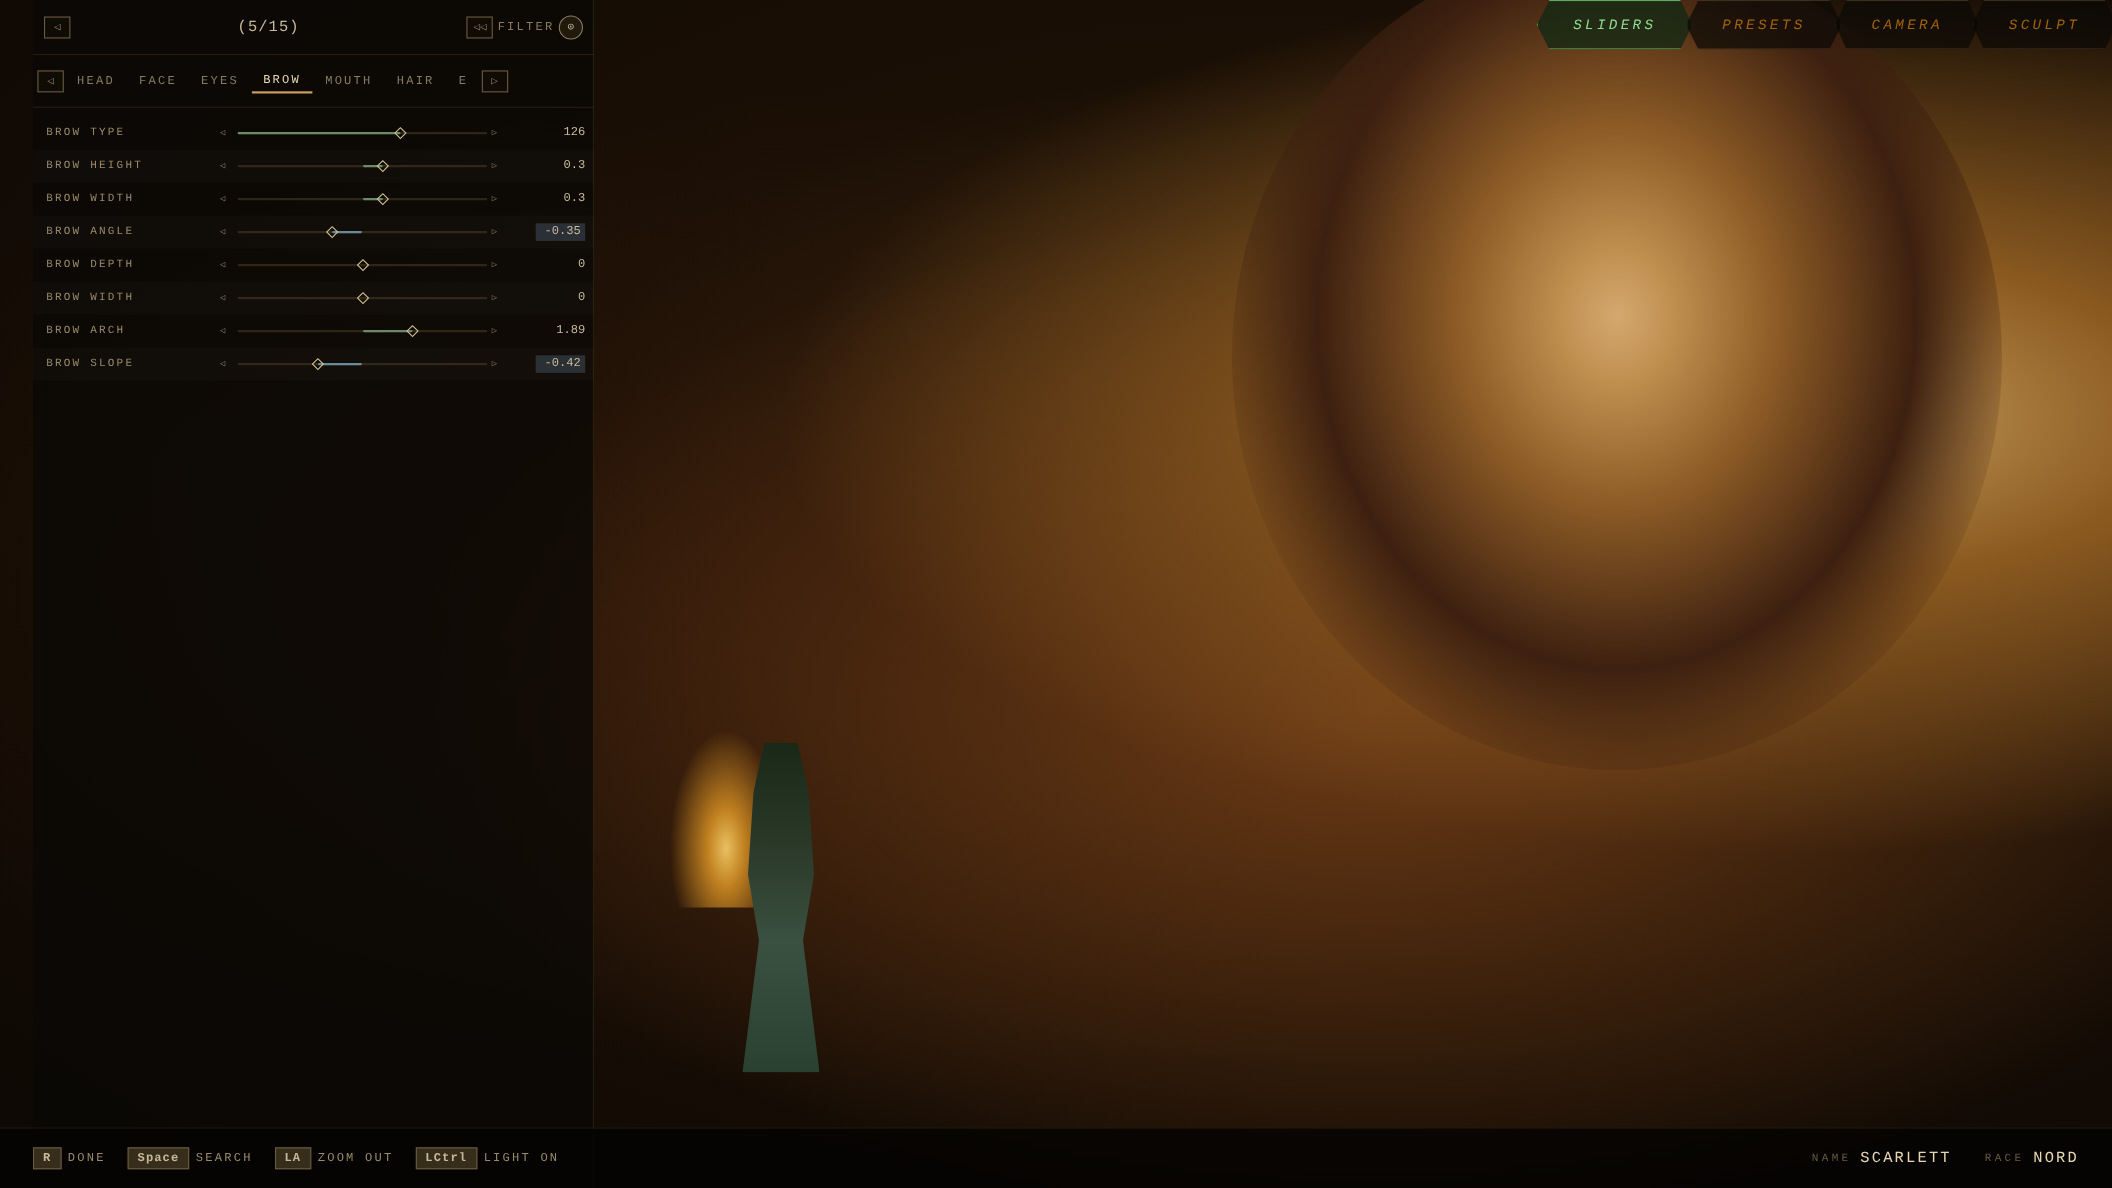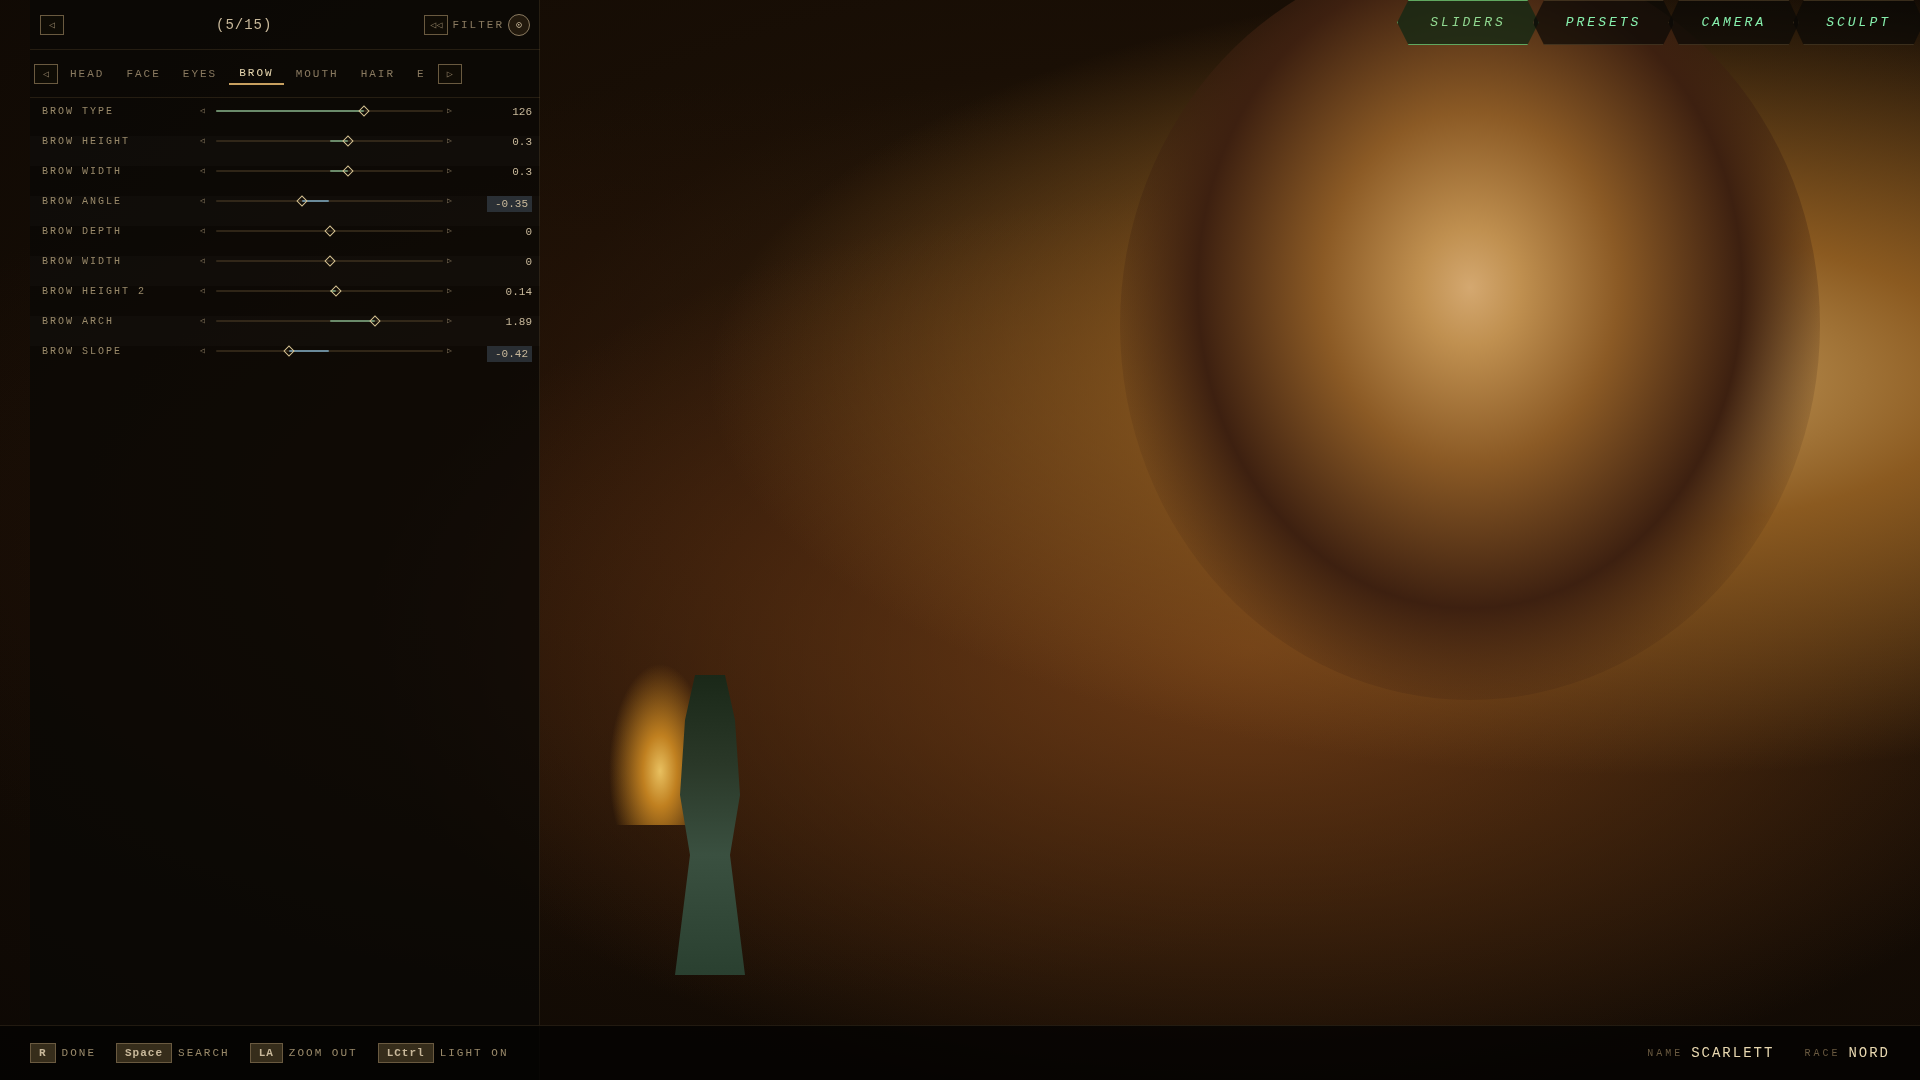--- a/index.html
+++ b/index.html
@@ -135,21 +135,21 @@
     .sliders-section {
       position: absolute;
       top: 98px; left: 30px;
       width: 510px;
       z-index: 20;
       padding: 8px 0;
     }
 
     .slider-row {
       display: flex;
-      align-items: flex-start;
+      align-items: center;
       height: 30px;
       padding: 0 8px 0 12px;
       gap: 28px;
     }
 
     .slider-row:nth-child(even) {
       background: rgba(255,255,255,0.02);
     }
 
     .slider-label {
@@ -253,21 +253,21 @@
       z-index: 20;
       gap: 2px;
       padding: 0;
       font-style: italic;
     }
 
     .hex-tab {
       padding: 14px 32px;
       font-size: 13px;
       letter-spacing: 3px;
-      color: #86efac;
+      color: #a16207;
       cursor: pointer;
       border: 1px solid rgba(100, 80, 50, 0.5);
       background: rgba(10, 8, 5, 0.7);
       clip-path: polygon(8% 0%, 92% 0%, 100% 50%, 92% 100%, 8% 100%, 0% 50%);
       margin: 0 -4px;
     }
 
     .hex-tab.active {
       color: #90d890;
       border-color: #60a860;
@@ -488,32 +488,20 @@
         <span class="slider-arrow-left"></span>
         <div class="slider-track">
           <div class="slider-fill" style="left: 50%; width: 0%;"></div>
           <div class="slider-thumb" style="left: 50%;"></div>
         </div>
         <span class="slider-arrow-right"></span>
       </div>
       <span class="slider-value ">0</span>
     </div>
     <div class="slider-row">
-      <span class="slider-label">BROW HEIGHT 2</span>
-      <div class="slider-track-area">
-        <span class="slider-arrow-left"></span>
-        <div class="slider-track">
-          <div class="slider-fill" style="left: 50%; width: 3%;"></div>
-          <div class="slider-thumb" style="left: 53%;"></div>
-        </div>
-        <span class="slider-arrow-right"></span>
-      </div>
-      <span class="slider-value ">0.14</span>
-    </div>
-    <div class="slider-row">
       <span class="slider-label">BROW ARCH</span>
       <div class="slider-track-area">
         <span class="slider-arrow-left"></span>
         <div class="slider-track">
           <div class="slider-fill" style="left: 50%; width: 20%;"></div>
           <div class="slider-thumb" style="left: 70%;"></div>
         </div>
         <span class="slider-arrow-right"></span>
       </div>
       <span class="slider-value ">1.89</span>

